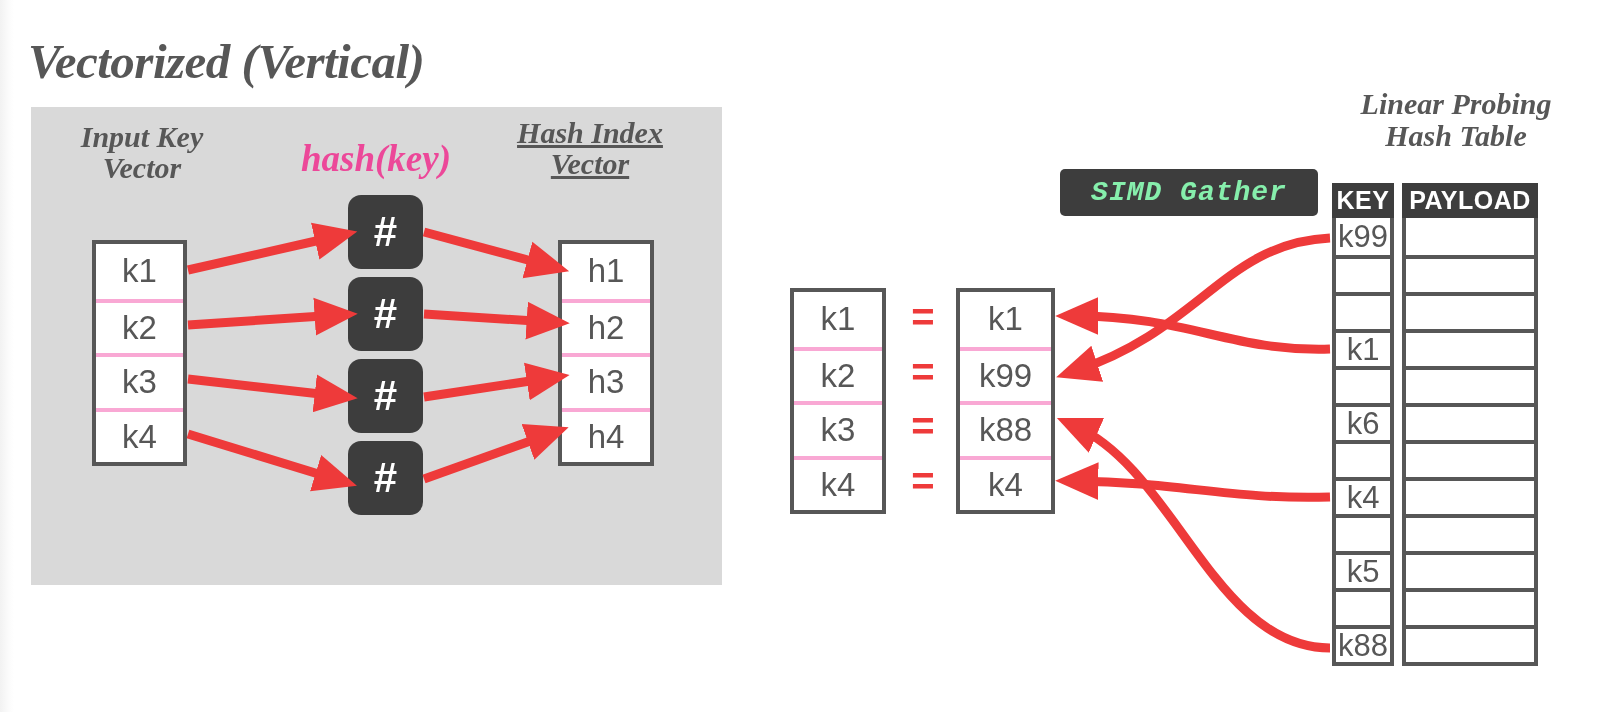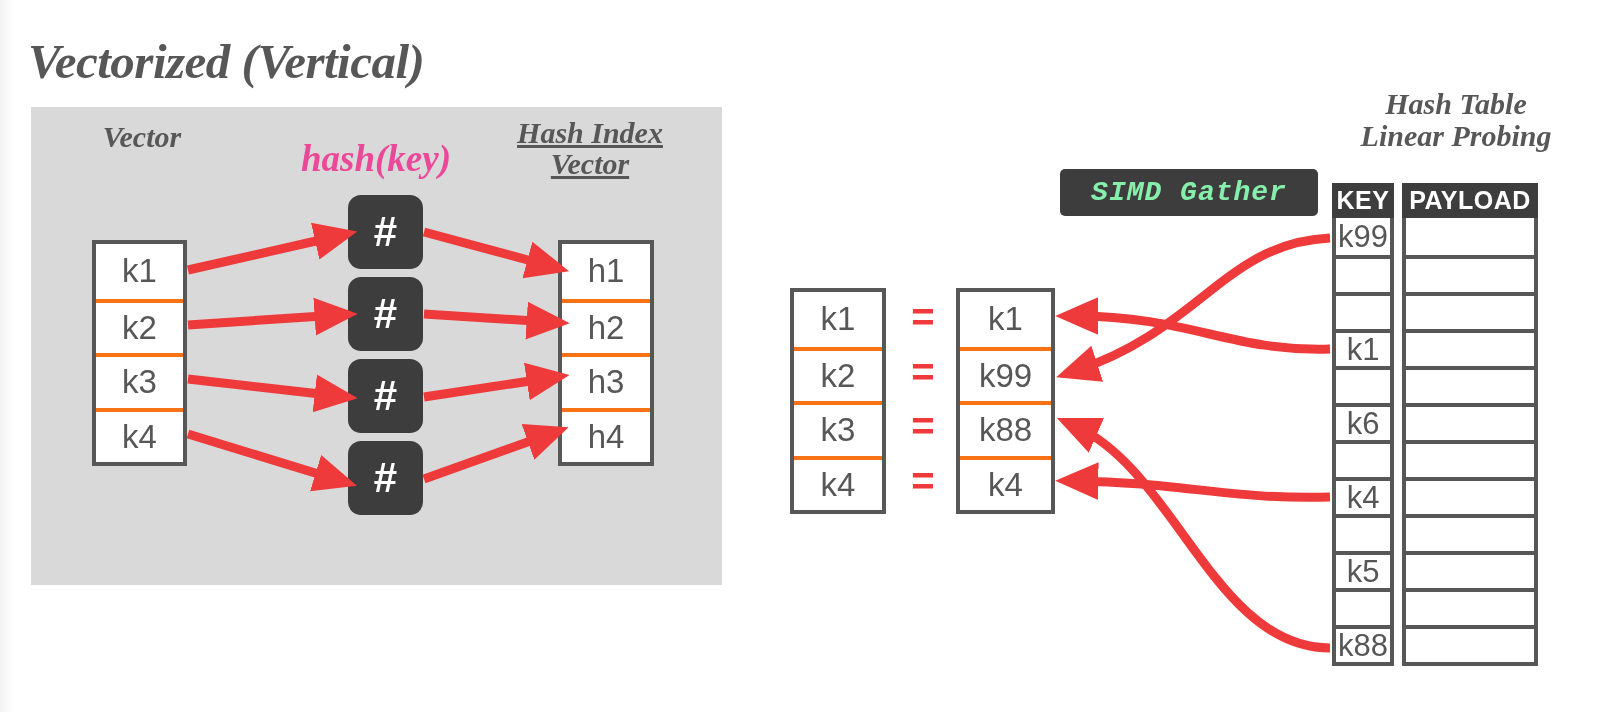--- a/index.html
+++ b/index.html
@@ -28,21 +28,21 @@
   .lbl-input{left:52px;top:122px;width:180px;}
   .lbl-hashidx{left:490px;top:118px;width:200px;text-decoration:underline;}
   .lbl-hashkey{left:288px;top:140px;width:176px;color:#ec4899;font-size:37px;}
 
   
   .colbox{position:absolute;border:4px solid #575757;background:#ffffff;
           box-sizing:border-box;}
   .cell{box-sizing:border-box;display:flex;align-items:center;
         justify-content:center;font-family:"Liberation Sans",sans-serif;
         font-size:33px;color:#575757;background:#ffffff;}
-  .cell + .cell{border-top:4px solid #f97316;}
+  .cell + .cell{border-top:4px solid #f9a8d4;}
 
   
   #key-vector{left:92px;top:240px;width:95px;height:226px;}
   #key-vector .cell{height:54.5px;}
   
   #hash-index-vector{left:558px;top:240px;width:96px;height:226px;}
   #hash-index-vector .cell{height:54.5px;}
 
   
   .hash-box{position:absolute;width:75px;height:74px;background:#3d3d3d;
@@ -96,20 +96,21 @@
 
 <div id="stage">
 
   <div class="edge-band"></div>
 
   <div class="slide-title">Vectorized (Vertical)</div>
 
   <div class="grey-panel"></div>
 
   <div class="panel-label lbl-input">
+    <div>Input Key</div>
     <div>Vector</div>
   </div>
 
   <div class="panel-label lbl-hashkey">hash(key)</div>
 
   <div class="panel-label lbl-hashidx">
     <div>Hash Index</div>
     <div>Vector</div>
   </div>
 
@@ -167,22 +168,22 @@
   <div class="colbox" id="gathered-vector">
     <div class="cell">k1</div>
     <div class="cell">k99</div>
     <div class="cell">k88</div>
     <div class="cell">k4</div>
   </div>
 
   <div class="simd-pill">SIMD Gather</div>
 
   <div class="ht-title">
+    <div>Linear Probing</div>
     <div>Hash Table</div>
-    <div>Linear Probing</div>
   </div>
 
   <div class="ht-col" id="key-column">
     <div class="ht-head">KEY</div>
     <div class="ht-body">
       <div class="ht-row">k99</div>
       <div class="ht-row"></div>
       <div class="ht-row"></div>
       <div class="ht-row">k1</div>
       <div class="ht-row"></div>

